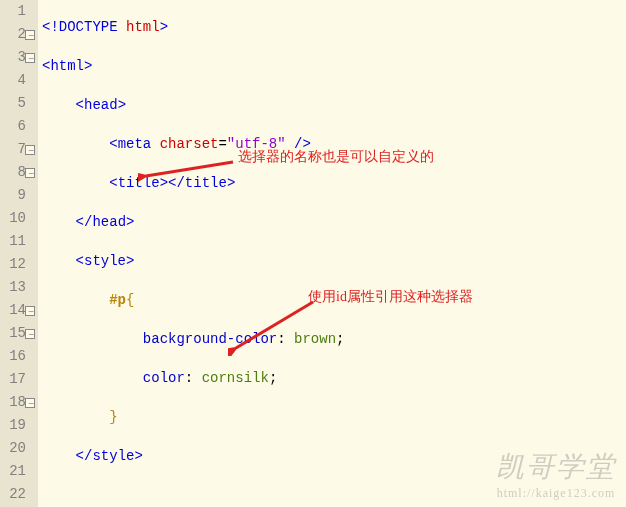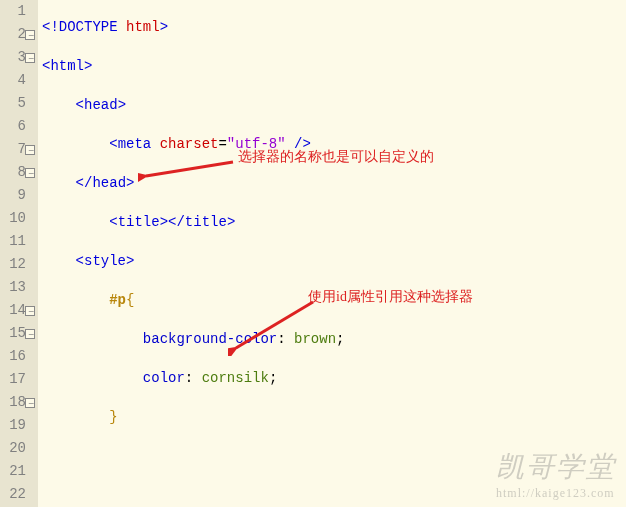--- a/index.html
+++ b/index.html
@@ -68,21 +68,21 @@
 .arrow {
   position: absolute;
   pointer-events: none;
 }
 .watermark {
   position: absolute;
   right: 10px;
   bottom: 6px;
   color: rgba(120,120,120,0.35);
   font-family: "KaiTi","STKaiti",serif;
-  text-align: left;
+  text-align: center;
   pointer-events: none;
 }
 .watermark .wm1 { font-size: 28px; font-style: italic; letter-spacing: 2px; }
 .watermark .wm2 { font-size: 12px; letter-spacing: 1px; }
 </style>
 </head>
 <body>
 
 <div class="editor">
   <div class="gutter">
@@ -108,27 +108,28 @@
     <div class="ln">20</div>
     <div class="ln">21</div>
     <div class="ln">22</div>
   </div>
 
   <div class="code">
 <div class="line"><span class="tag">&lt;!</span><span class="tagname">DOCTYPE</span><span> </span><span class="attr">html</span><span class="tag">&gt;</span></div>
 <div class="line"><span class="tag">&lt;</span><span class="tagname">html</span><span class="tag">&gt;</span></div>
 <div class="line"><span>    </span><span class="tag">&lt;</span><span class="tagname">head</span><span class="tag">&gt;</span></div>
 <div class="line"><span>        </span><span class="tag">&lt;</span><span class="tagname">meta</span><span> </span><span class="attr">charset</span><span>=</span><span class="val">"</span><span class="val">utf-8</span><span class="val">"</span><span class="tag"> /&gt;</span></div>
+<div class="line"><span>        </span><span class="tag">&lt;</span><span class="tagname">title</span><span class="tag">&gt;&lt;/</span><span class="tagname">title</span><span class="tag">&gt;</span></div>
 <div class="line"><span>    </span><span class="tag">&lt;/</span><span class="tagname">head</span><span class="tag">&gt;</span></div>
-<div class="line"><span>        </span><span class="tag">&lt;</span><span class="tagname">title</span><span class="tag">&gt;&lt;/</span><span class="tagname">title</span><span class="tag">&gt;</span></div>
 <div class="line"><span>    </span><span class="tag">&lt;</span><span class="tagname">style</span><span class="tag">&gt;</span></div>
 <div class="line"><span>        </span><span class="selector">#p</span><span class="brace">{</span></div>
 <div class="line"><span>            </span><span class="prop">background-color</span><span>: </span><span class="cssval">brown</span><span>;</span></div>
 <div class="line"><span>            </span><span class="prop">color</span><span>: </span><span class="cssval">cornsilk</span><span>;</span></div>
 <div class="line"><span>        </span><span class="brace">}</span></div>
+<div class="line"><span>    </span><span class="tag">&lt;/</span><span class="tagname">style</span><span class="tag">&gt;</span></div>
 
 
 
 
 
 
 
 
 
 

